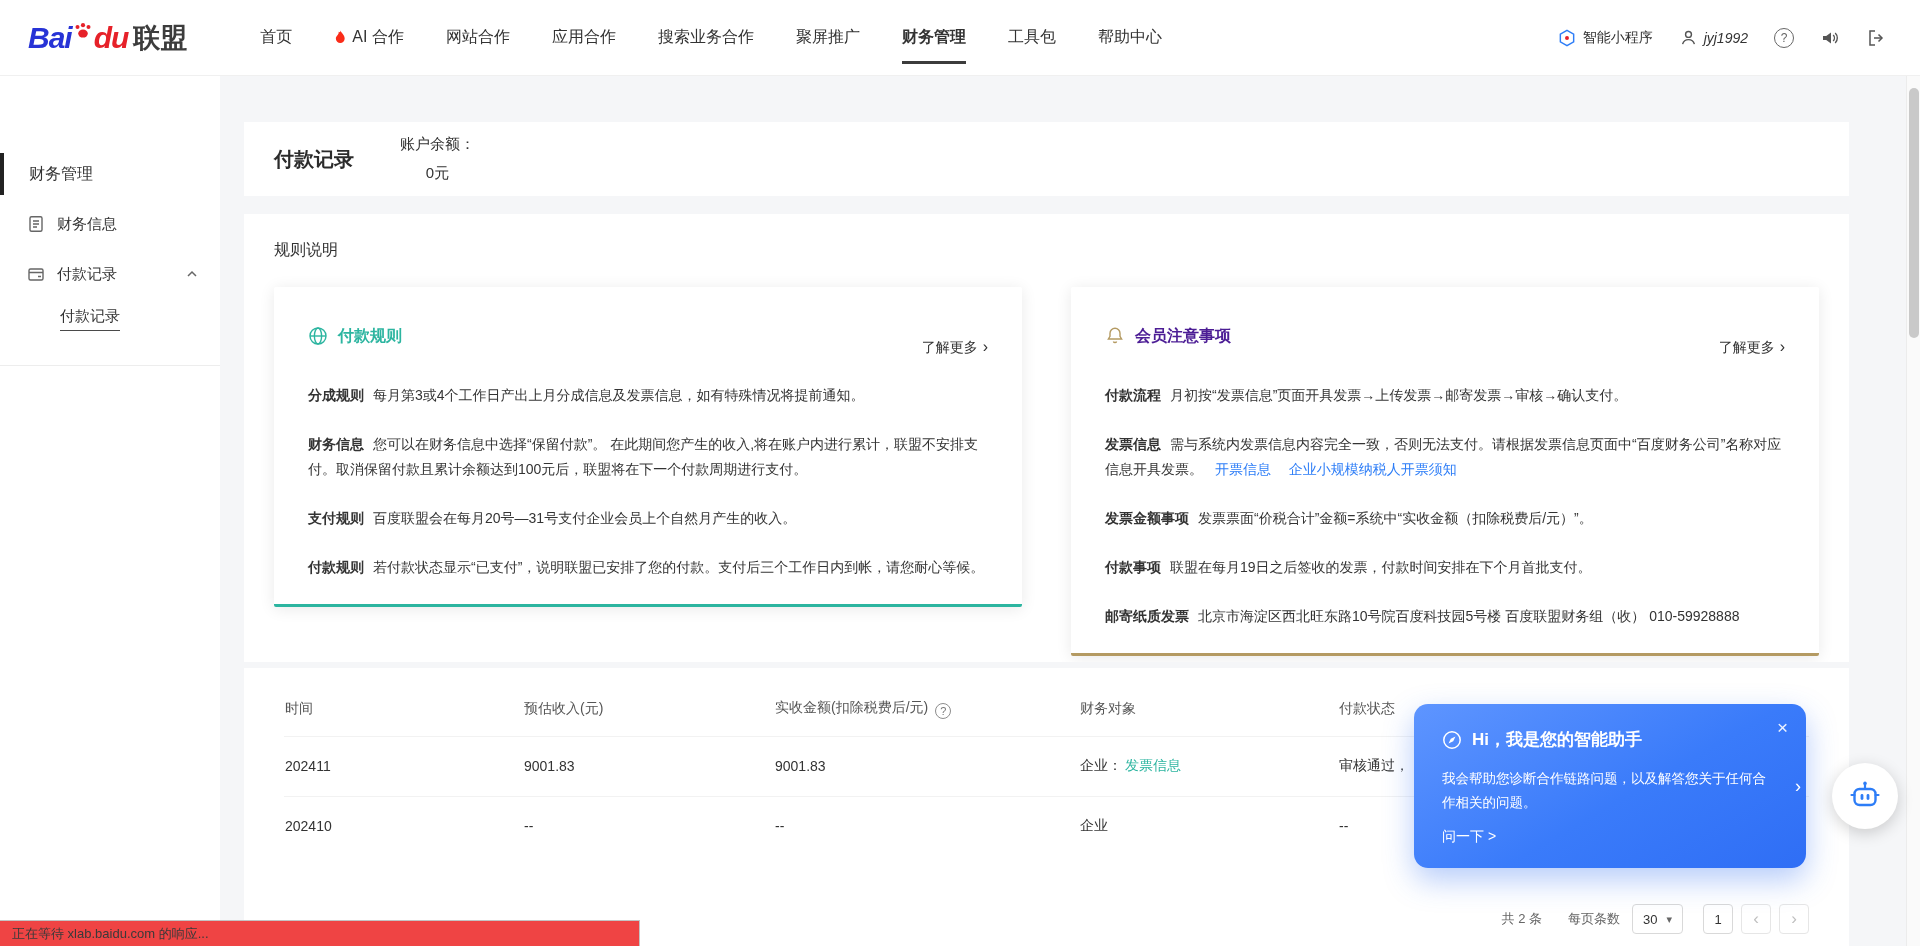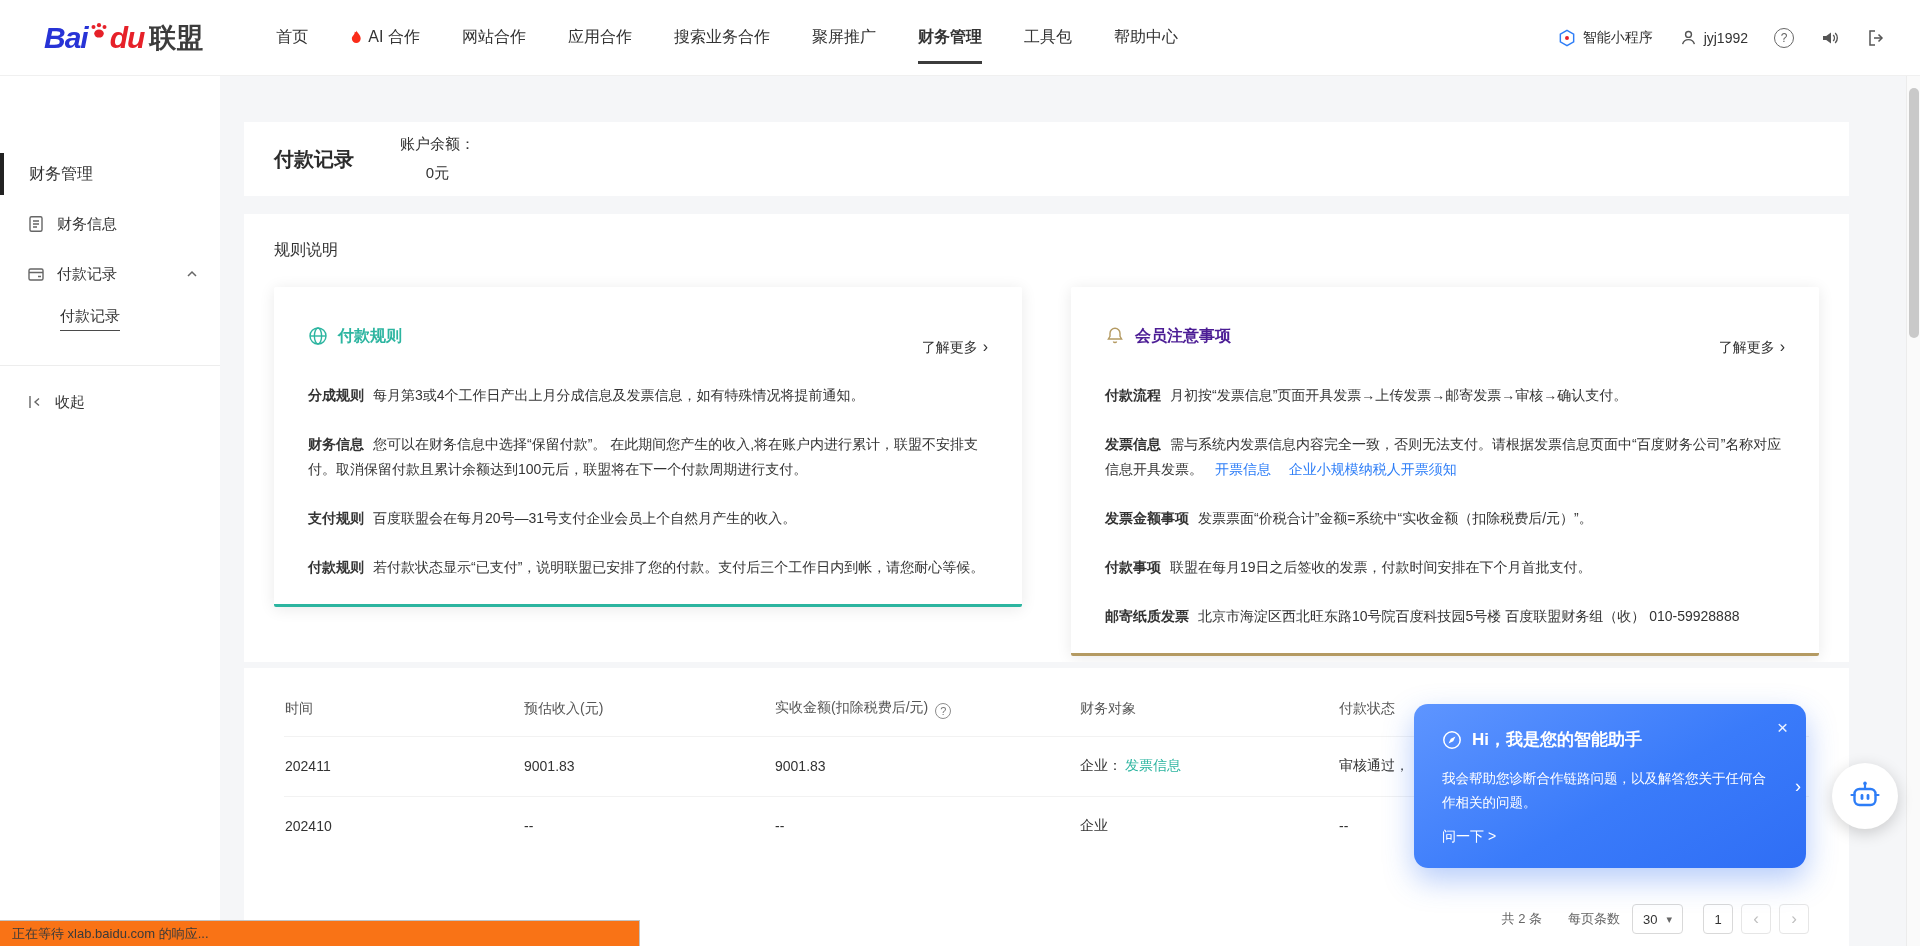--- a/index.html
+++ b/index.html
@@ -4,34 +4,34 @@
 <style>
   * { box-sizing: border-box; }
   html,body { margin:0; padding:0; }
   body {
     width:1920px; height:946px; overflow:hidden; position:relative;
     background:#f5f6f8; color:#333;
     font-family:"Liberation Sans","DejaVu Sans",sans-serif;
   }
   
   .topnav { height:76px; background:#fff; display:flex; align-items:center;
-    padding:0 34px 0 44px; border-bottom:1px solid #f0f0f0; position:relative; z-index:20; }
+    padding:0 34px 0 28px; border-bottom:1px solid #f0f0f0; position:relative; z-index:20; }
   .logo { display:flex; align-items:center; margin-right:52px; cursor:pointer; }
   .logo-bai { font-size:30px; font-weight:bold; font-style:italic; color:#2733d6; letter-spacing:-1px; }
   .logo-paw { margin:0 1px; position:relative; top:-7px; display:flex; }
   .logo-du  { font-size:30px; font-weight:bold; font-style:italic; color:#e62129; letter-spacing:-1px; }
   .logo-union { font-size:27px; font-weight:bold; color:#3c3c3c; margin-left:5px; }
   .nav-items { display:flex; align-items:center; height:100%; }
   .nav-item { margin:0 21px; height:100%; display:flex; align-items:center; gap:5px;
     font-size:16px; color:#333; cursor:pointer; position:relative; white-space:nowrap; }
   .nav-item.active { font-weight:bold; }
   .nav-item.active::after { content:""; position:absolute; left:0; right:0; bottom:11px; height:3px; background:#3c3c3c; }
   .nav-right { margin-left:auto; display:flex; align-items:center; gap:26px; }
   .nav-mini { display:flex; align-items:center; gap:7px; font-size:14px; color:#333; cursor:pointer; }
-  .nav-user { display:flex; align-items:center; gap:6px; font-size:14px; color:#333; cursor:pointer; }
+  .nav-user { display:flex; align-items:center; gap:6px; font-size:14px; color:#333; cursor:pointer;font-style:italic; }
   .nav-icon { display:flex; align-items:center; cursor:pointer; }
   .qmark { width:20px; height:20px; border:1.5px solid #666; border-radius:50%;
     display:flex; align-items:center; justify-content:center; font-size:12px; color:#666; }
   
   .sidebar { position:absolute; left:0; top:76px; width:220px; height:870px; background:#fff; z-index:10; }
   .side-head { margin-top:77px; height:42px; display:flex; align-items:center; padding-left:25px;
     border-left:4px solid #222; font-size:16px; color:#333; cursor:pointer; }
   .side-item { height:42px; margin-top:8px; display:flex; align-items:center;
     padding:0 22px 0 27px; font-size:15px; color:#333; cursor:pointer; }
   .side-item .sicon { margin-right:12px; display:flex; }
@@ -100,21 +100,21 @@
   .as-edge { position:absolute; right:5px; top:50%; transform:translateY(-50%);
     font-size:18px; color:#fff; cursor:pointer; }
   .robot-btn { position:absolute; left:1832px; top:763px; width:66px; height:66px; border-radius:50%;
     background:#fff; box-shadow:0 4px 16px rgba(0,0,0,.18); display:flex; align-items:center;
     justify-content:center; z-index:41; cursor:pointer; }
   
   .scrollbar { position:absolute; right:0; top:76px; bottom:0; width:14px; background:#fafafa;
     border-left:1px solid #ececec; z-index:30; cursor:pointer; }
   .scroll-thumb { position:absolute; left:2px; top:12px; width:10px; height:250px; border-radius:5px;
     background:#c9c9c9; cursor:grab; }
-  .status-bar { position:absolute; left:0; bottom:0; height:26px; width:640px; background:#f97316;
+  .status-bar { position:absolute; left:0; bottom:0; height:26px; width:640px; background:#ef4444;
     border:1px solid #c3c3c3; border-left:none; border-bottom:none; display:flex; align-items:center;
     padding:6px 12px; font-size:13px; color:#3a3a3a; z-index:50; }
 </style>
 </head>
 <body>
 
 <div class="topnav">
   <div class="logo">
     <span class="logo-bai">Bai</span>
     <span class="logo-paw">
@@ -206,29 +206,20 @@
     <span class="chev">
       <svg width="12" height="12" viewBox="0 0 12 12">
           <polyline points="2,8 6,4 10,8" fill="none" stroke="#666" stroke-width="1.5"></polyline>
         </svg>
     </span>
   </div>
   <div class="side-sub">
     <span>付款记录</span>
   </div>
   <div class="side-divider"></div>
-  <div class="side-collapse">
-    <span style="display:flex;">
-      <svg width="16" height="16" viewBox="0 0 16 16" fill="none" stroke="#666" stroke-width="1.4">
-          <path d="M3 2v12"></path>
-          <polyline points="12,4.5 8,8 12,11.5"></polyline>
-        </svg>
-    </span>
-    <span>收起</span>
-  </div>
 </div>
 
 <div class="content">
 
   <div class="panel panel-header">
     <span class="page-title">付款记录</span>
     <span class="balance">
       <span>账户余额：</span>
       <span>0元</span>
     </span>

